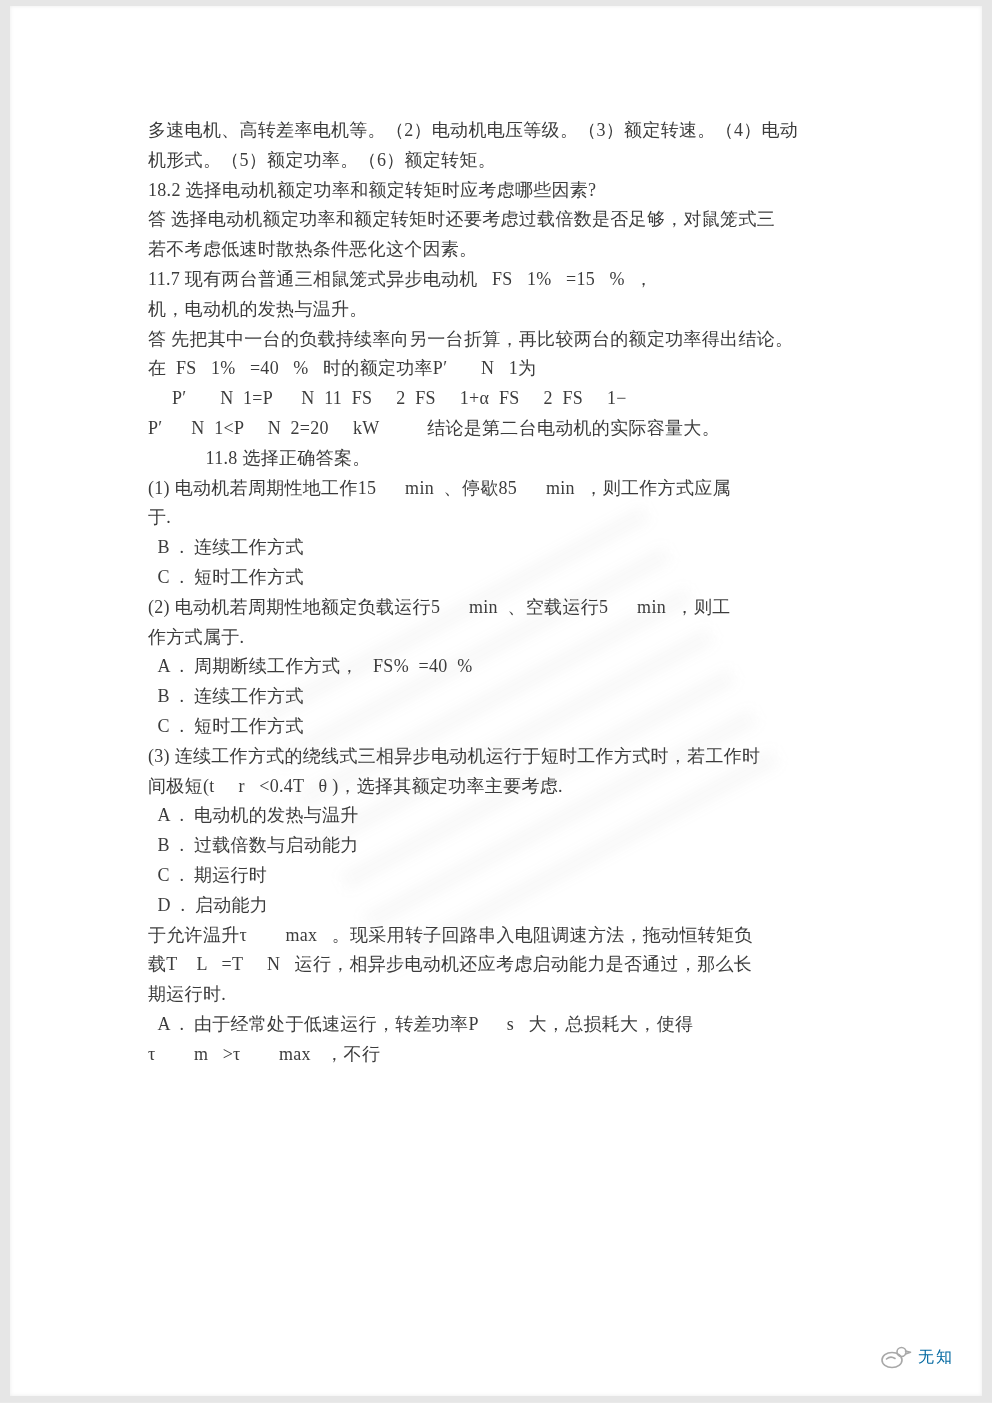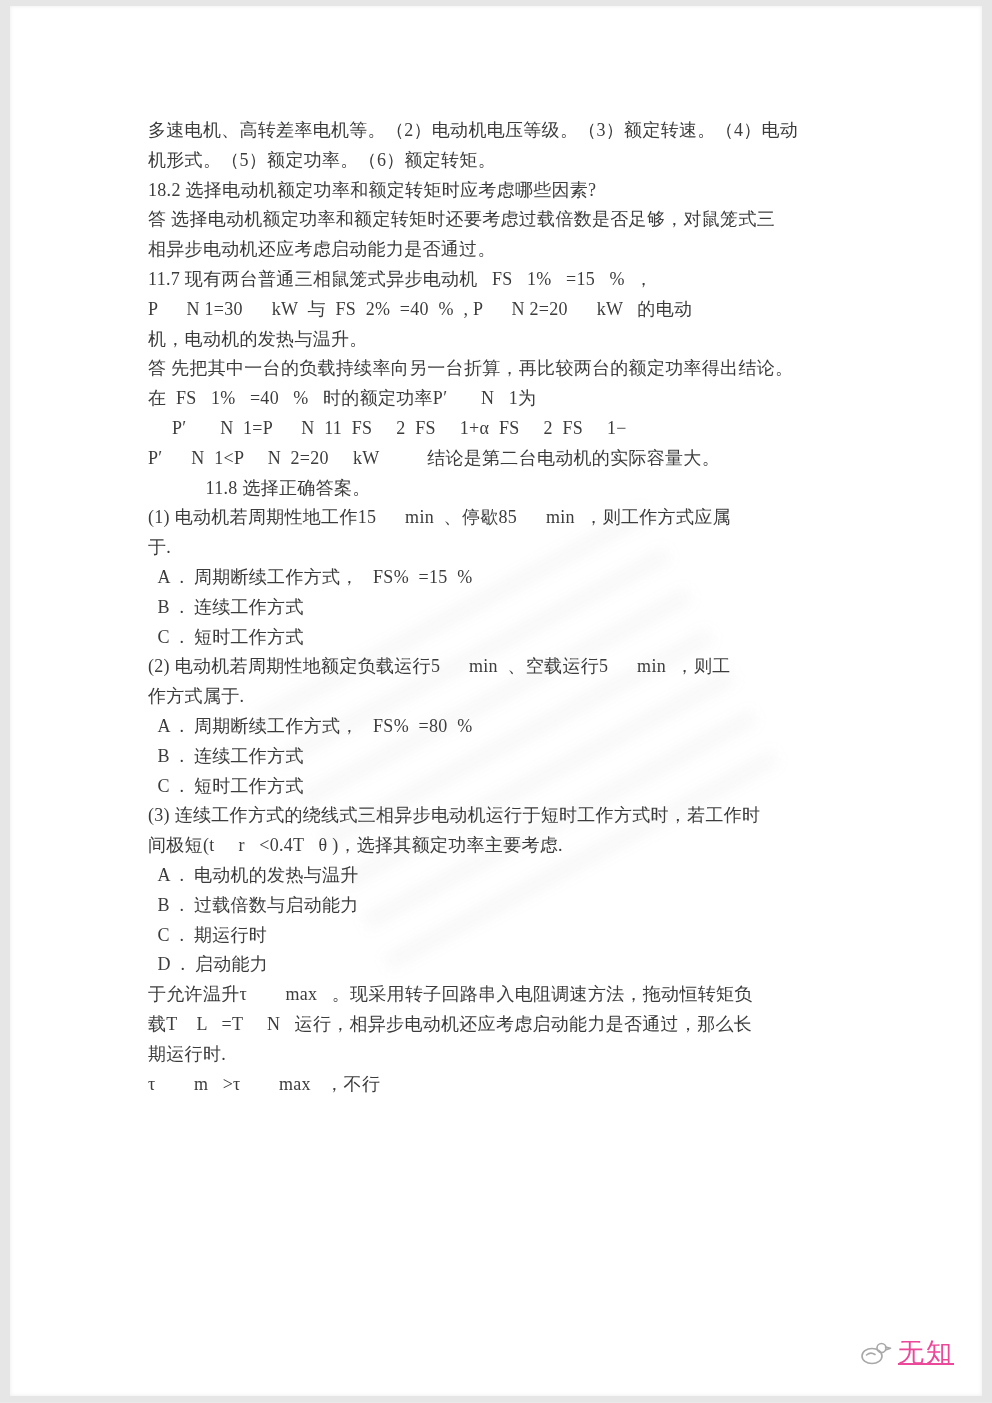--- a/index.html
+++ b/index.html
@@ -62,65 +62,63 @@
     display: flex;
     align-items: center;
     gap: 6px;
     color: #9b9b9b;
   }
   .footer .logo {
     display: inline-flex;
     align-items: center;
   }
   .brand-text {
-    font-size: 26px;
+    font-size: 16px;
     letter-spacing: 2px;
-    color: #ec4899;
-    text-decoration: underline;
+    color: #0369a1;
   }
 </style>
 </head>
 <body>
 
 <div class="canvas">
   <div class="sheet">
     <div class="watermark"></div>
     <div class="content" id="doc-content">
         <div class="line">多速电机、高转差率电机等。（2）电动机电压等级。（3）额定转速。（4）电动</div>
         <div class="line">机形式。（5）额定功率。（6）额定转矩。</div>
         <div class="line">18.2 选择电动机额定功率和额定转矩时应考虑哪些因素?</div>
         <div class="line">答 选择电动机额定功率和额定转矩时还要考虑过载倍数是否足够，对鼠笼式三</div>
-        <div class="line">相异步电动机还应考虑启动能力是否通过。</div>
+        <div class="line">若不考虑低速时散热条件恶化这个因素。</div>
         <div class="line">11.7 现有两台普通三相鼠笼式异步电动机   FS   1%   =15   %  ，</div>
-        <div class="line">P      N 1=30      kW  与  FS  2%  =40  %  , P      N 2=20      kW   的电动</div>
         <div class="line">机，电动机的发热与温升。</div>
         <div class="line">答 先把其中一台的负载持续率向另一台折算，再比较两台的额定功率得出结论。</div>
         <div class="line">在  FS   1%   =40   %   时的额定功率P′       N   1为</div>
         <div class="line">     P′       N  1=P      N  11  FS     2  FS     1+α  FS     2  FS     1−</div>
         <div class="line">P′      N  1&lt;P     N  2=20     kW          结论是第二台电动机的实际容量大。</div>
         <div class="line">            11.8 选择正确答案。</div>
         <div class="line">(1) 电动机若周期性地工作15      min  、停歇85      min  ，则工作方式应属</div>
         <div class="line">于.</div>
-        <div class="line">  A  .  周期断续工作方式，   FS%  =15  %</div>
         <div class="line">  B  .  连续工作方式</div>
         <div class="line">  C  .  短时工作方式</div>
         <div class="line">(2) 电动机若周期性地额定负载运行5      min  、空载运行5      min  ，则工</div>
         <div class="line">作方式属于.</div>
-        <div class="line">  A  .  周期断续工作方式，   FS%  =80  %</div>
+        <div class="line">  A  .  周期断续工作方式，   FS%  =40  %</div>
         <div class="line">  B  .  连续工作方式</div>
         <div class="line">  C  .  短时工作方式</div>
         <div class="line">(3) 连续工作方式的绕线式三相异步电动机运行于短时工作方式时，若工作时</div>
         <div class="line">间极短(t     r   &lt;0.4T   θ )，选择其额定功率主要考虑.</div>
         <div class="line">  A  .  电动机的发热与温升</div>
         <div class="line">  B  .  过载倍数与启动能力</div>
         <div class="line">  C  .  期运行时</div>
         <div class="line">  D  .  启动能力</div>
         <div class="line">于允许温升τ        max   。现采用转子回路串入电阻调速方法，拖动恒转矩负</div>
         <div class="line">载T    L   =T     N   运行，相异步电动机还应考虑启动能力是否通过，那么长</div>
         <div class="line">期运行时.</div>
+        <div class="line">  A  .  由于经常处于低速运行，转差功率P      s   大，总损耗大，使得</div>
         <div class="line">τ        m   &gt;τ        max   ，不行</div>
       </div>
     <div class="footer">
       <span class="logo">
         <svg width="34" height="26" viewBox="0 0 34 26" aria-hidden="true">
           <g fill="none" stroke="#a8a8a8" stroke-width="1.6" stroke-linecap="round" stroke-linejoin="round">
             <ellipse cx="14" cy="16" rx="10" ry="7.5"></ellipse>
             <circle cx="23.5" cy="8" r="4.5"></circle>
             <path d="M27.5 7 l5 1.3 -5 1.6"></path>
             <path d="M8.5 15 q4 -3.5 8.5 -0.5"></path>

